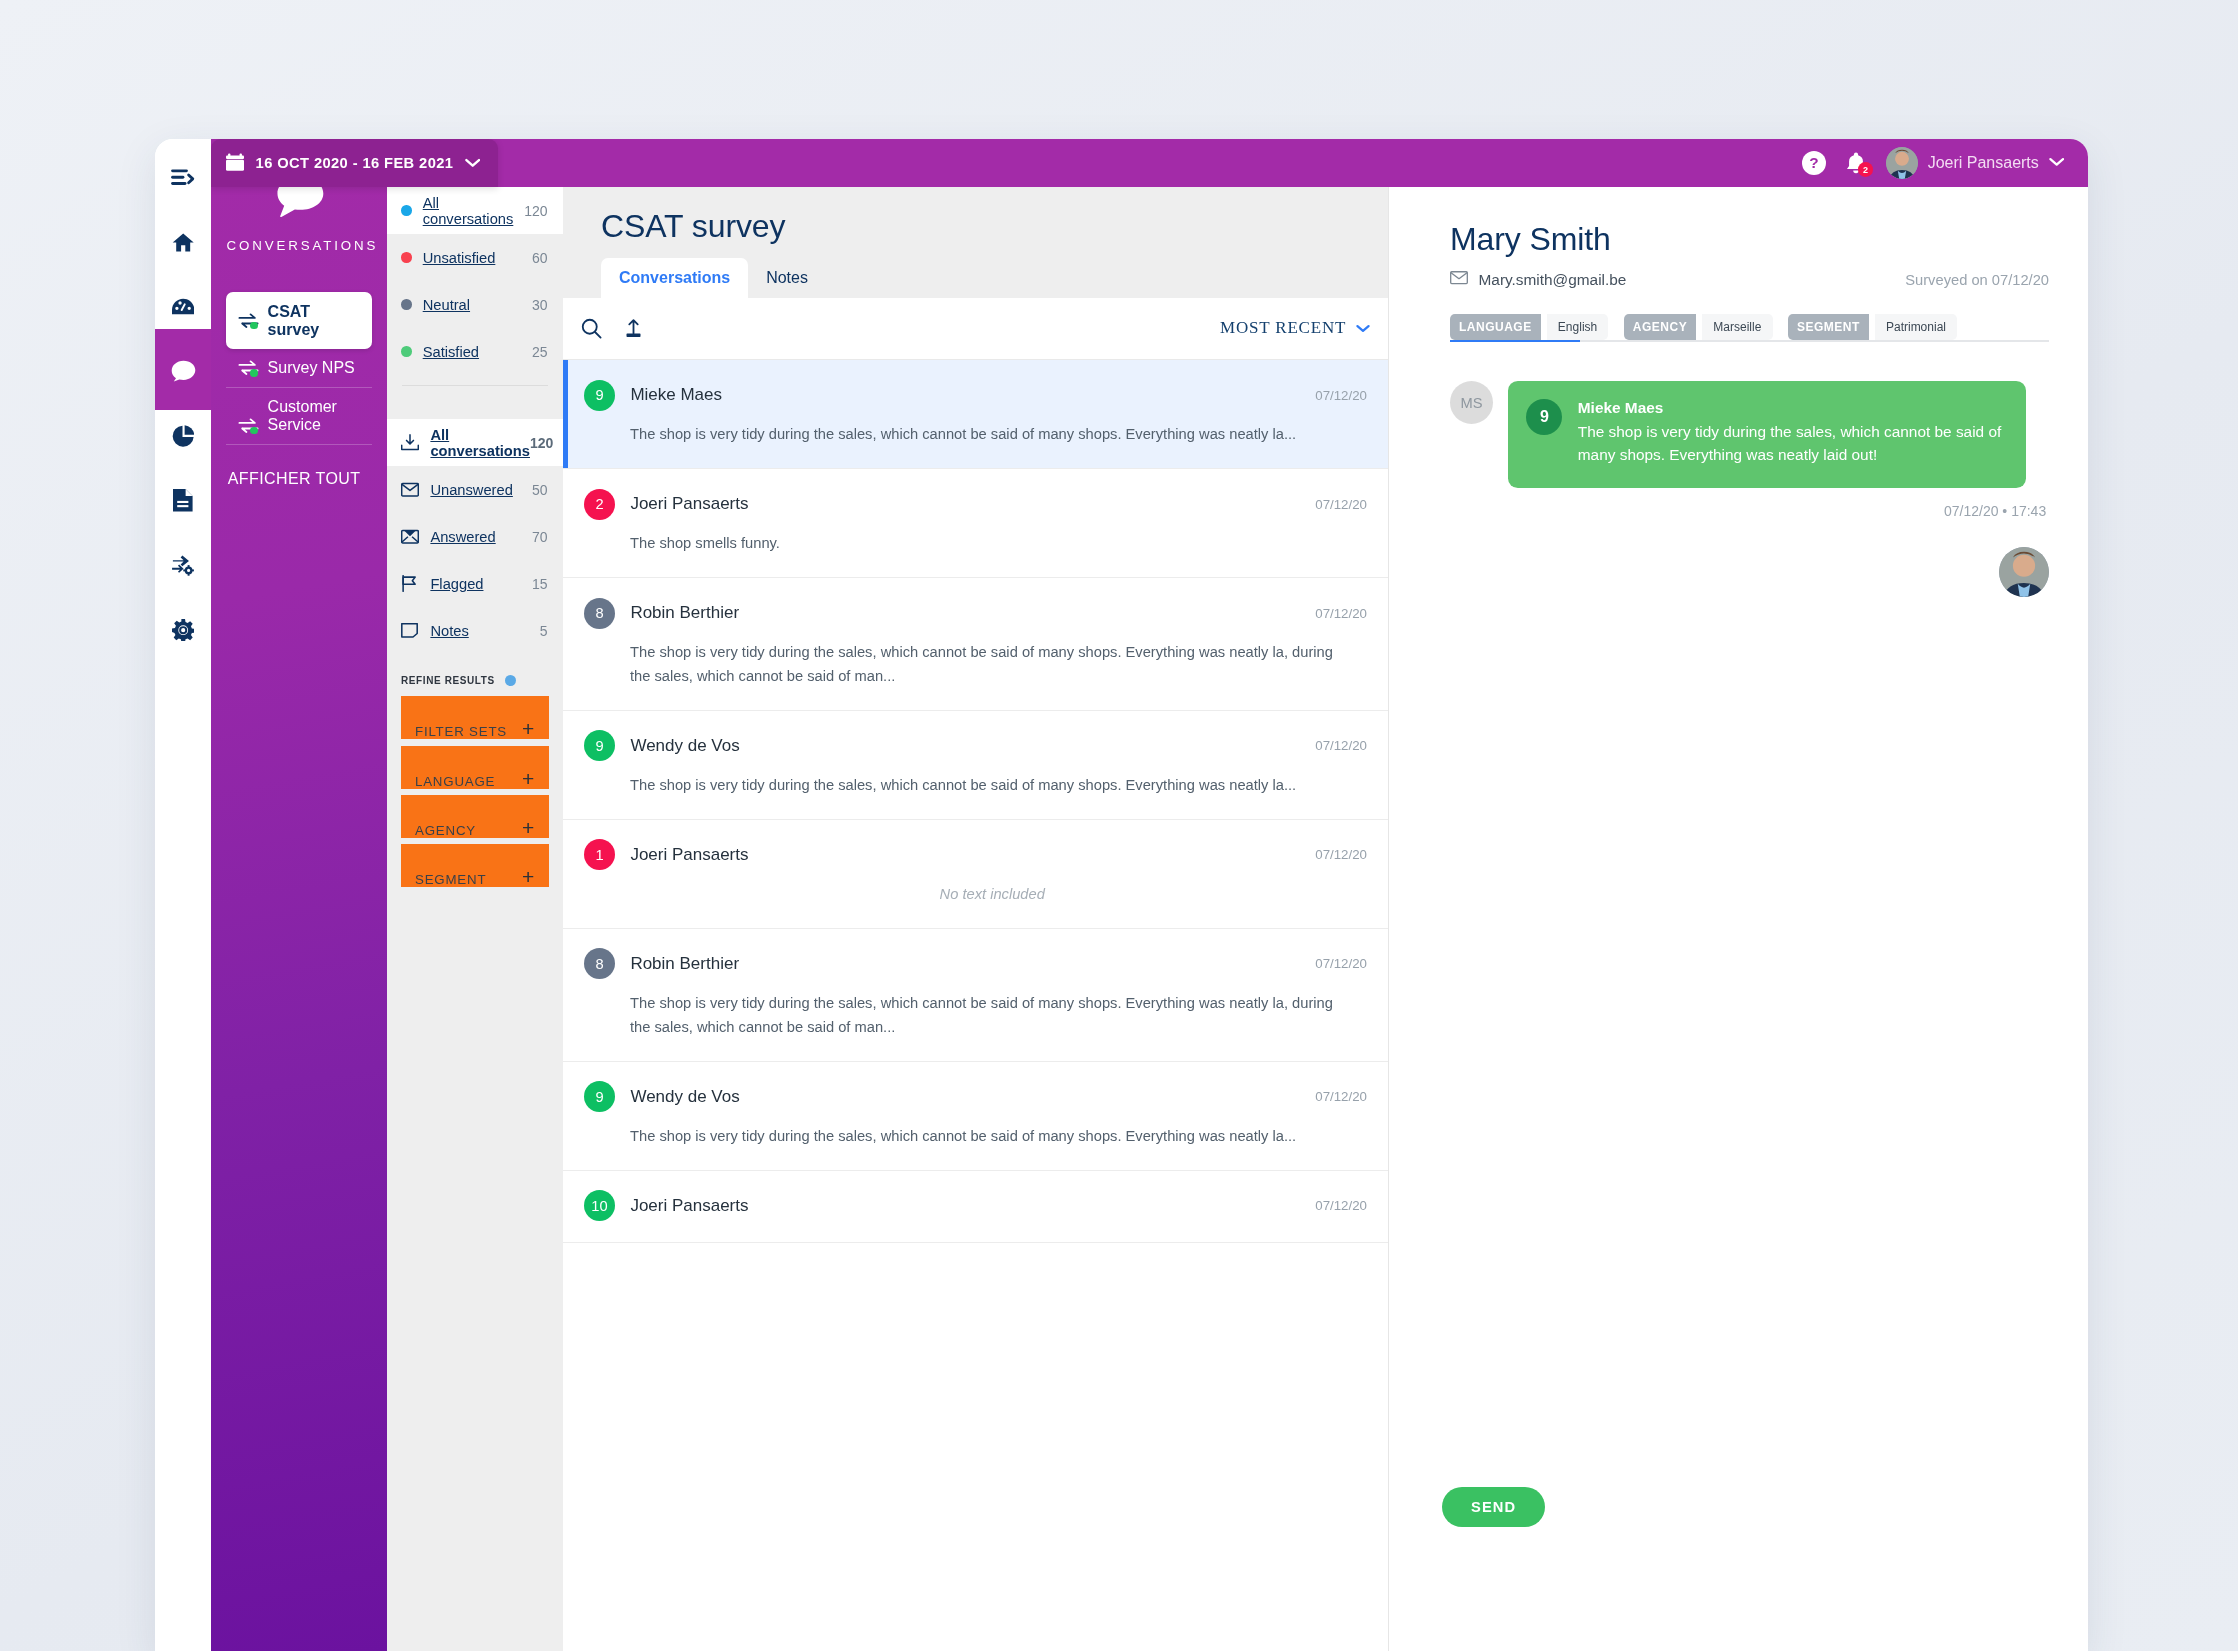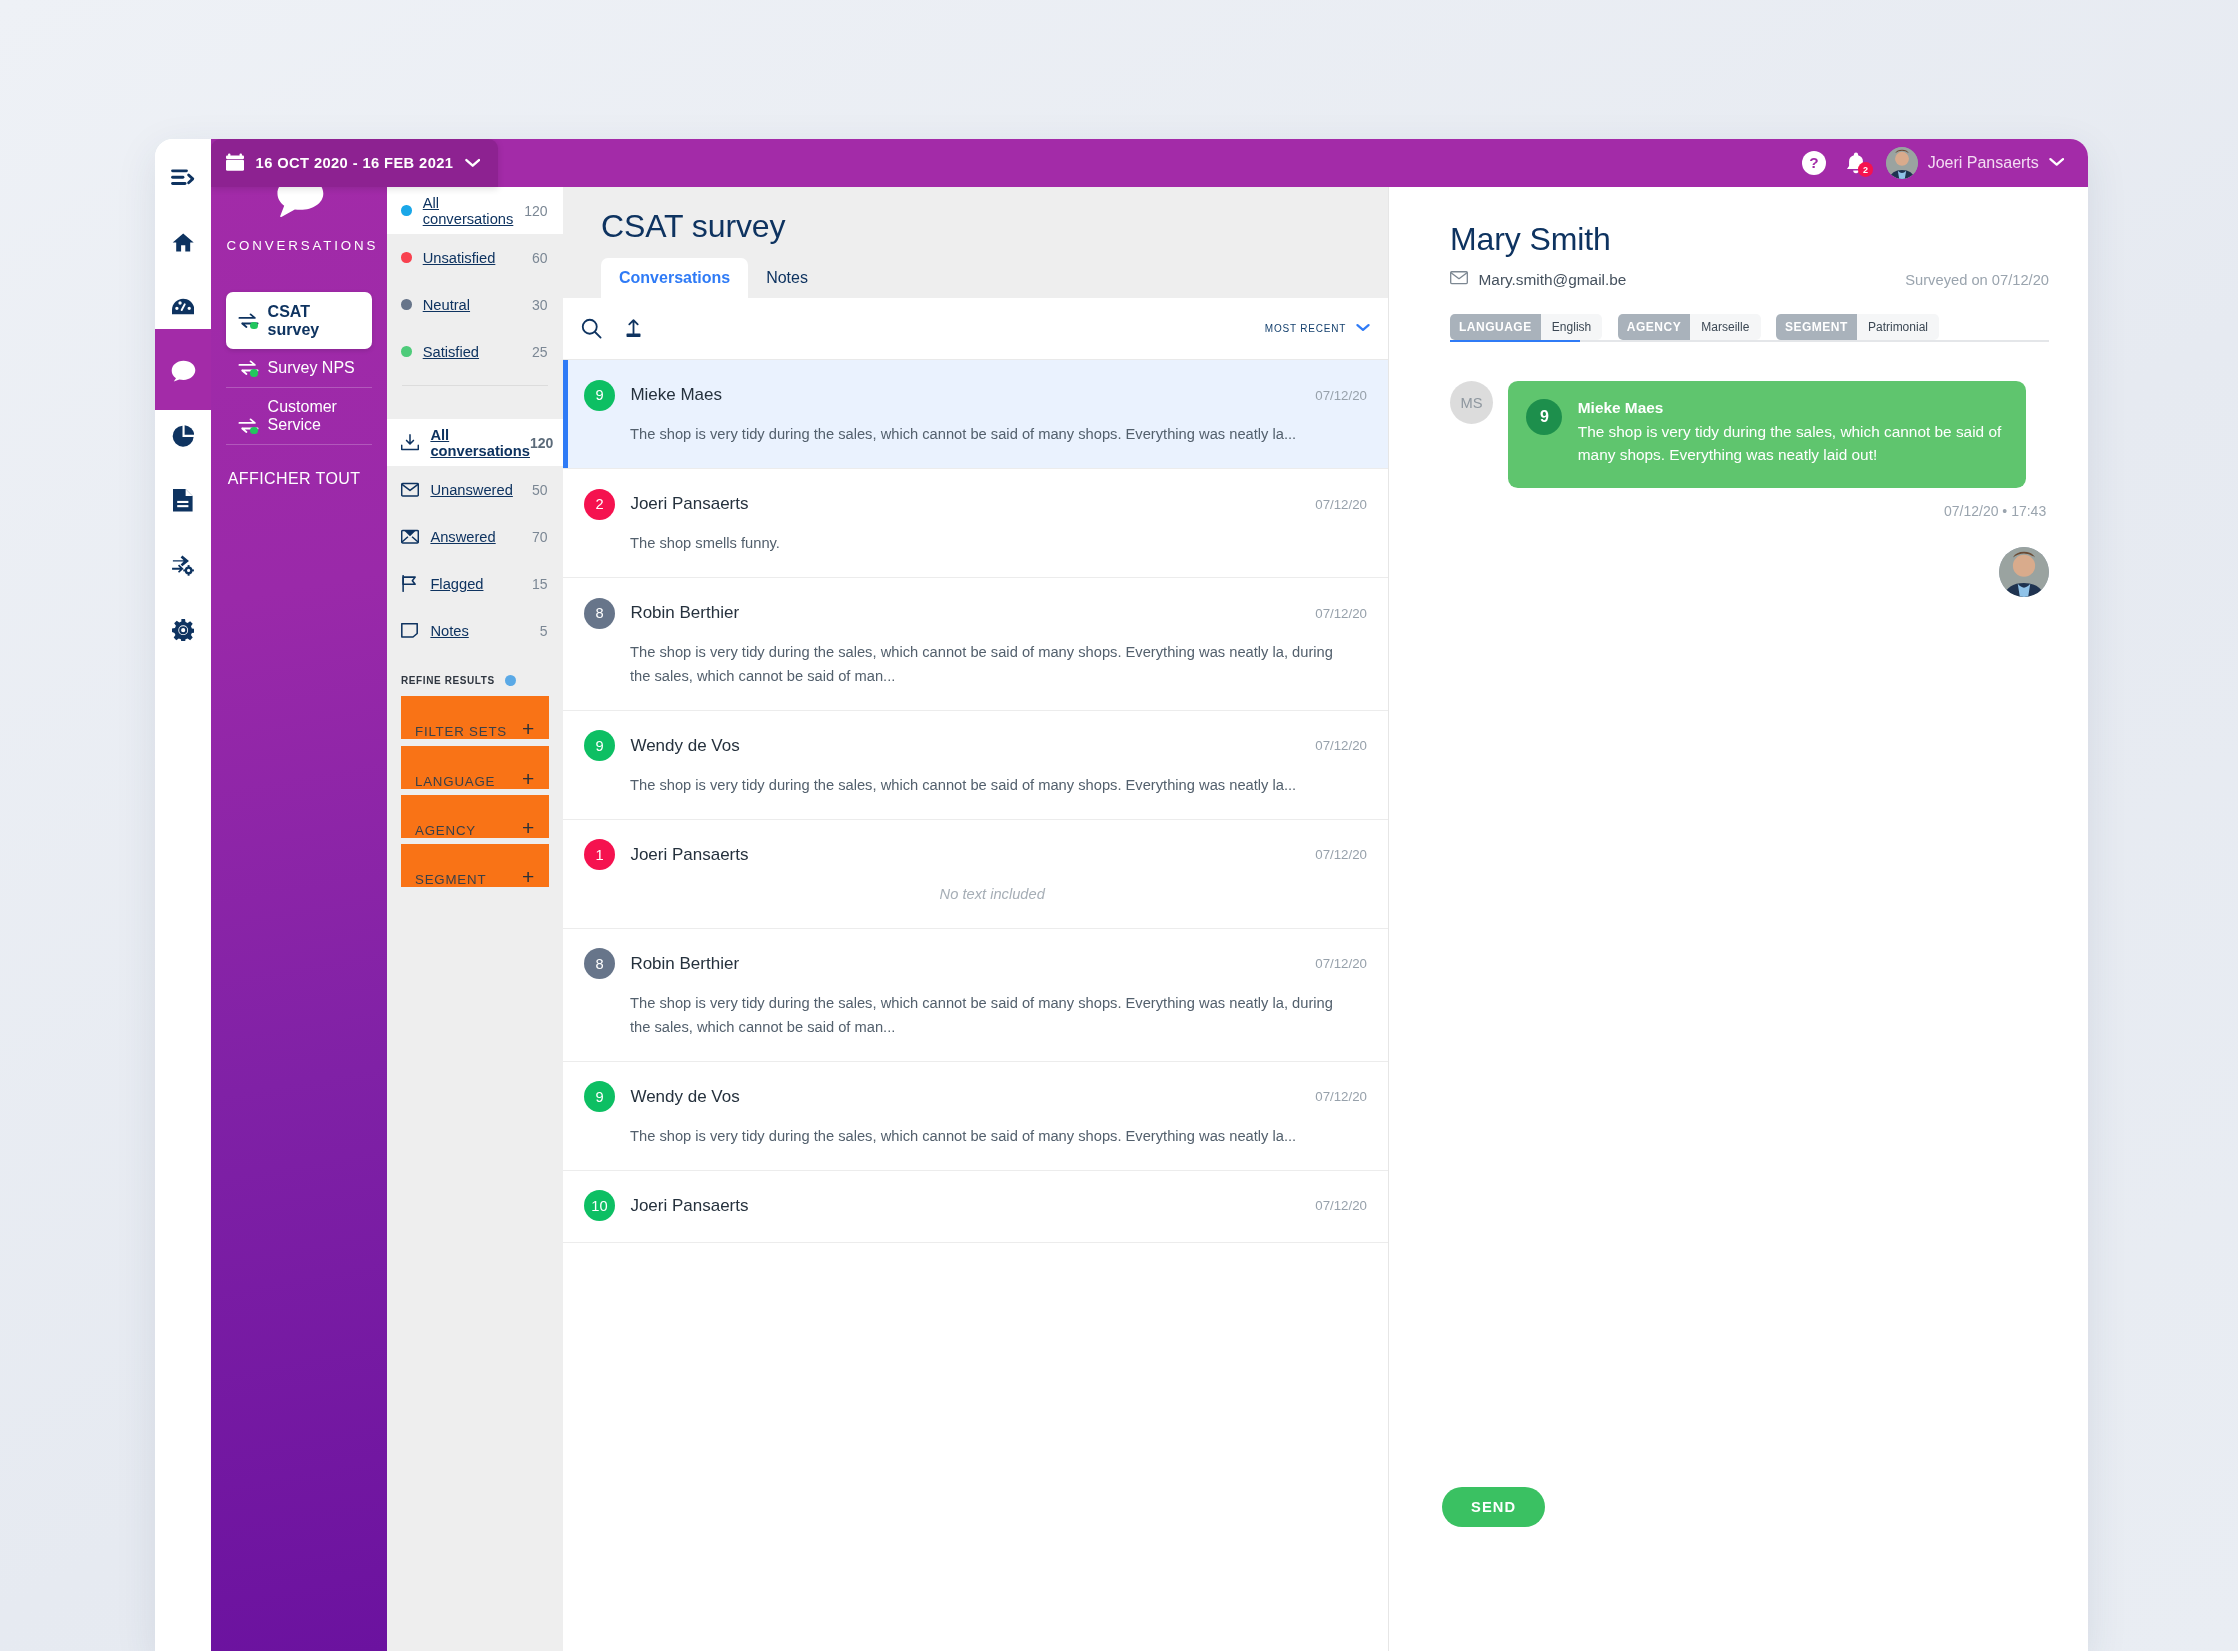--- a/index.html
+++ b/index.html
@@ -190,21 +190,21 @@
   .tab.active { background: #fff; color: #2f7bf6; font-weight: bold; }
 
   .conv-panel { flex: 1; background: #fff; display: flex; flex-direction: column; min-height: 0; }
   .conv-toolbar {
     height: 62px; display: flex; align-items: center;
     padding: 0 18px 0 18px; gap: 21px; border-bottom: 0.7px solid #e9e9e9;
   }
   .tb-ico { color: #0e3360; display: flex; align-items: center; }
   .sort-btn {
     margin-left: auto; display: flex; align-items: center; gap: 9.8px;
-    font-size: 10px; letter-spacing: 0.8px; color: #14406e; font-weight: 500;
+    font-size: 17px; letter-spacing: 0.8px; color: #14406e; font-weight: 500; font-family: Liberation Serif, serif;
   }
   .sort-chev { color: #2f7bf6; }
 
   .conv-list { flex: 1; overflow: hidden; }
   .conv-item {
     position: relative; padding: 19.6px 21px 21px 21px;
     border-bottom: 0.7px solid #ececec;
   }
   .conv-item.sel { background: #eaf2fe; }
   .conv-item.sel::before {
@@ -235,21 +235,21 @@
   .d-name { font-size: 32px; color: #0e3360; letter-spacing: -0.1px; }
   .d-sub { display: flex; align-items: center; margin-top: 12.6px; }
   .d-mail { display: flex; align-items: center; gap: 10.5px; font-size: 15.4px; color: #45515e; }
   .d-surv { margin-left: auto; font-size: 14.7px; color: #9aa4ae; }
   .chips { display: flex; gap: 15.4px; margin-top: 25px; }
   .chip { display: flex; border-radius: 4.9px; overflow: hidden; font-size: 12px; }
   .chip .k {
     background: #a9b2bb; color: #fff; padding: 6.3px 9px;
     font-weight: bold; letter-spacing: 0.5px;
   }
-  .chip .v { background: #f5f6f7; color: #3c4854; padding: 6.3px 11.2px; }
+  .chip .v { background: #f5f6f7; color: #3c4854; padding: 6.3px 11.2px; margin-left: 6px; }
 
   .dtabs { display: flex; gap: 28px; margin-top: 39px; font-size: 14.7px; letter-spacing: 0.7px; }
   .dtab { color: #1b3f66; padding-bottom: 11.2px; }
   .dtab.active { color: #2f7bf6; font-weight: bold; }
   .dtab-rule { height: 2.1px; background: #e4e6e9; position: relative; }
   .dtab-rule::before {
     content: ""; position: absolute; left: 0; top: 0; height: 2.1px; width: 130px; background: #2f7bf6;
   }
 
   .msg-row { display: flex; gap: 15.4px; margin-top: 39px; align-items: flex-start; }

